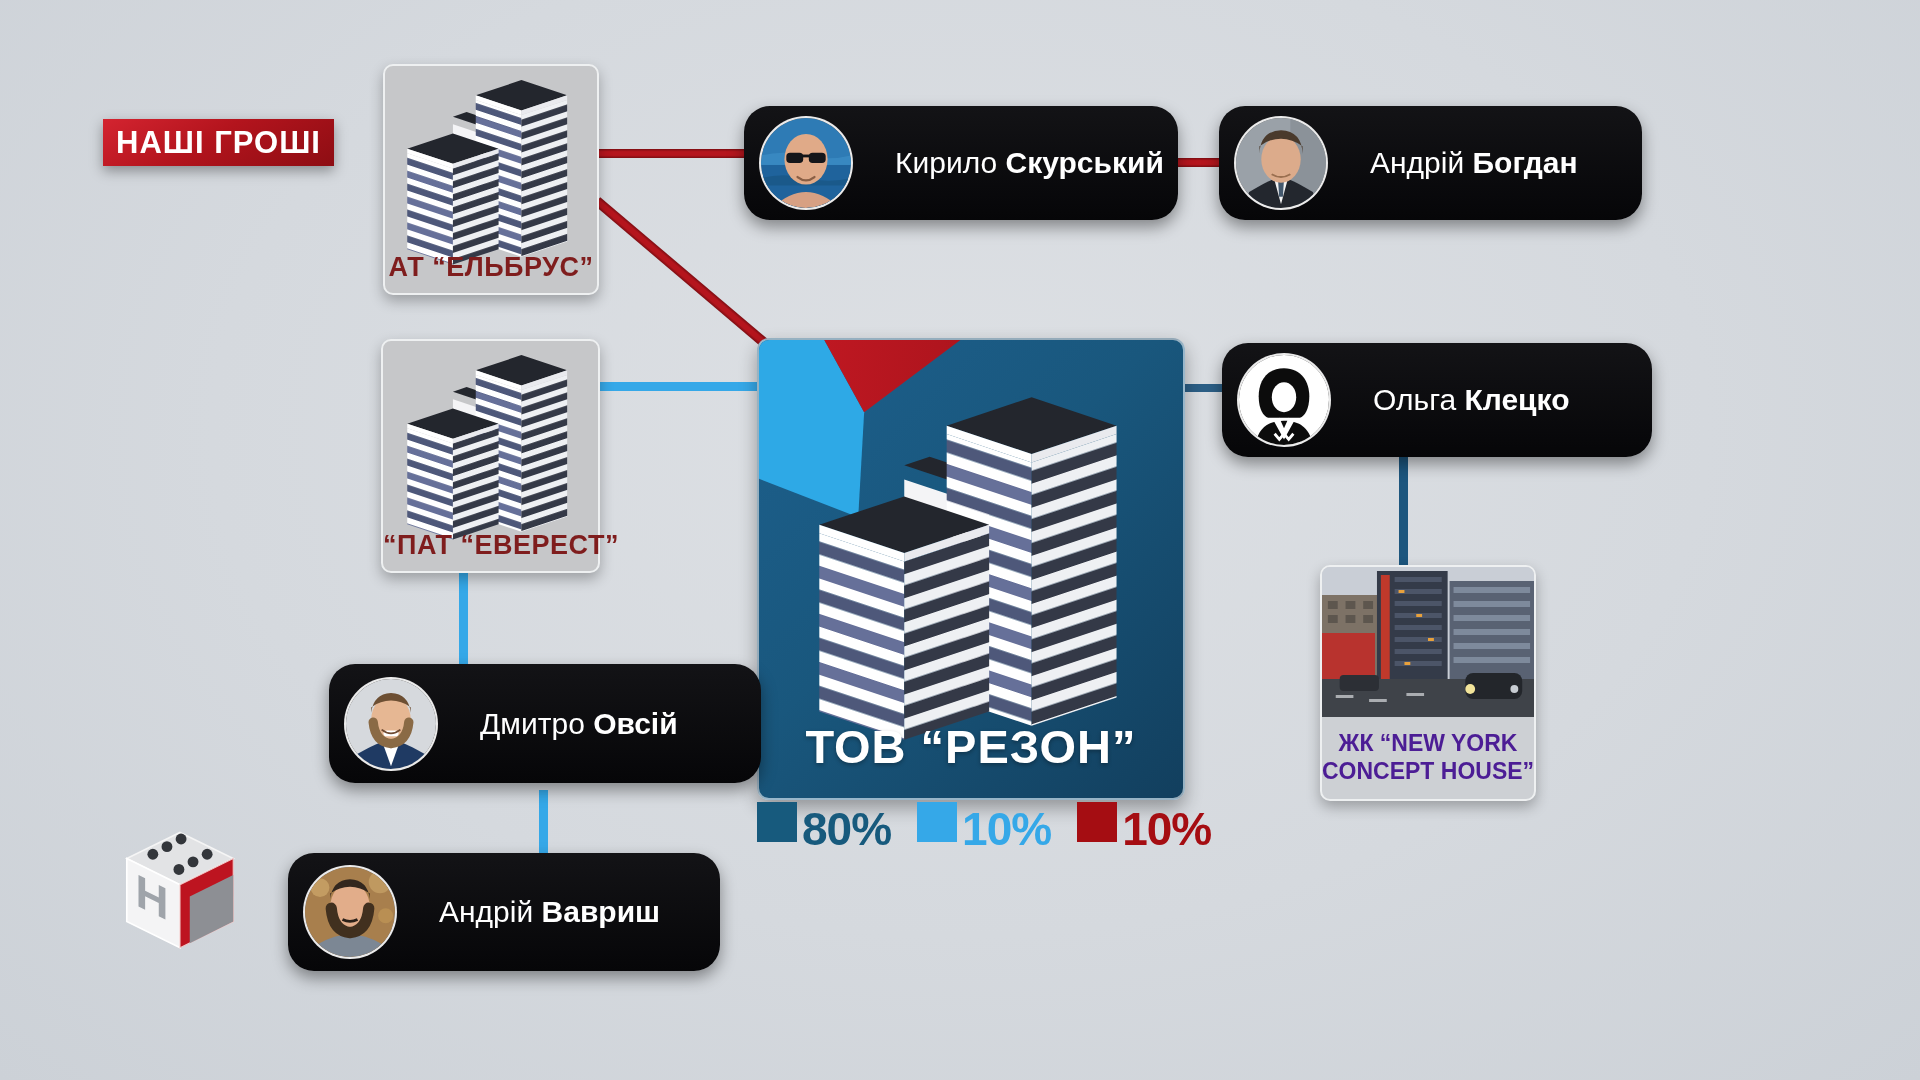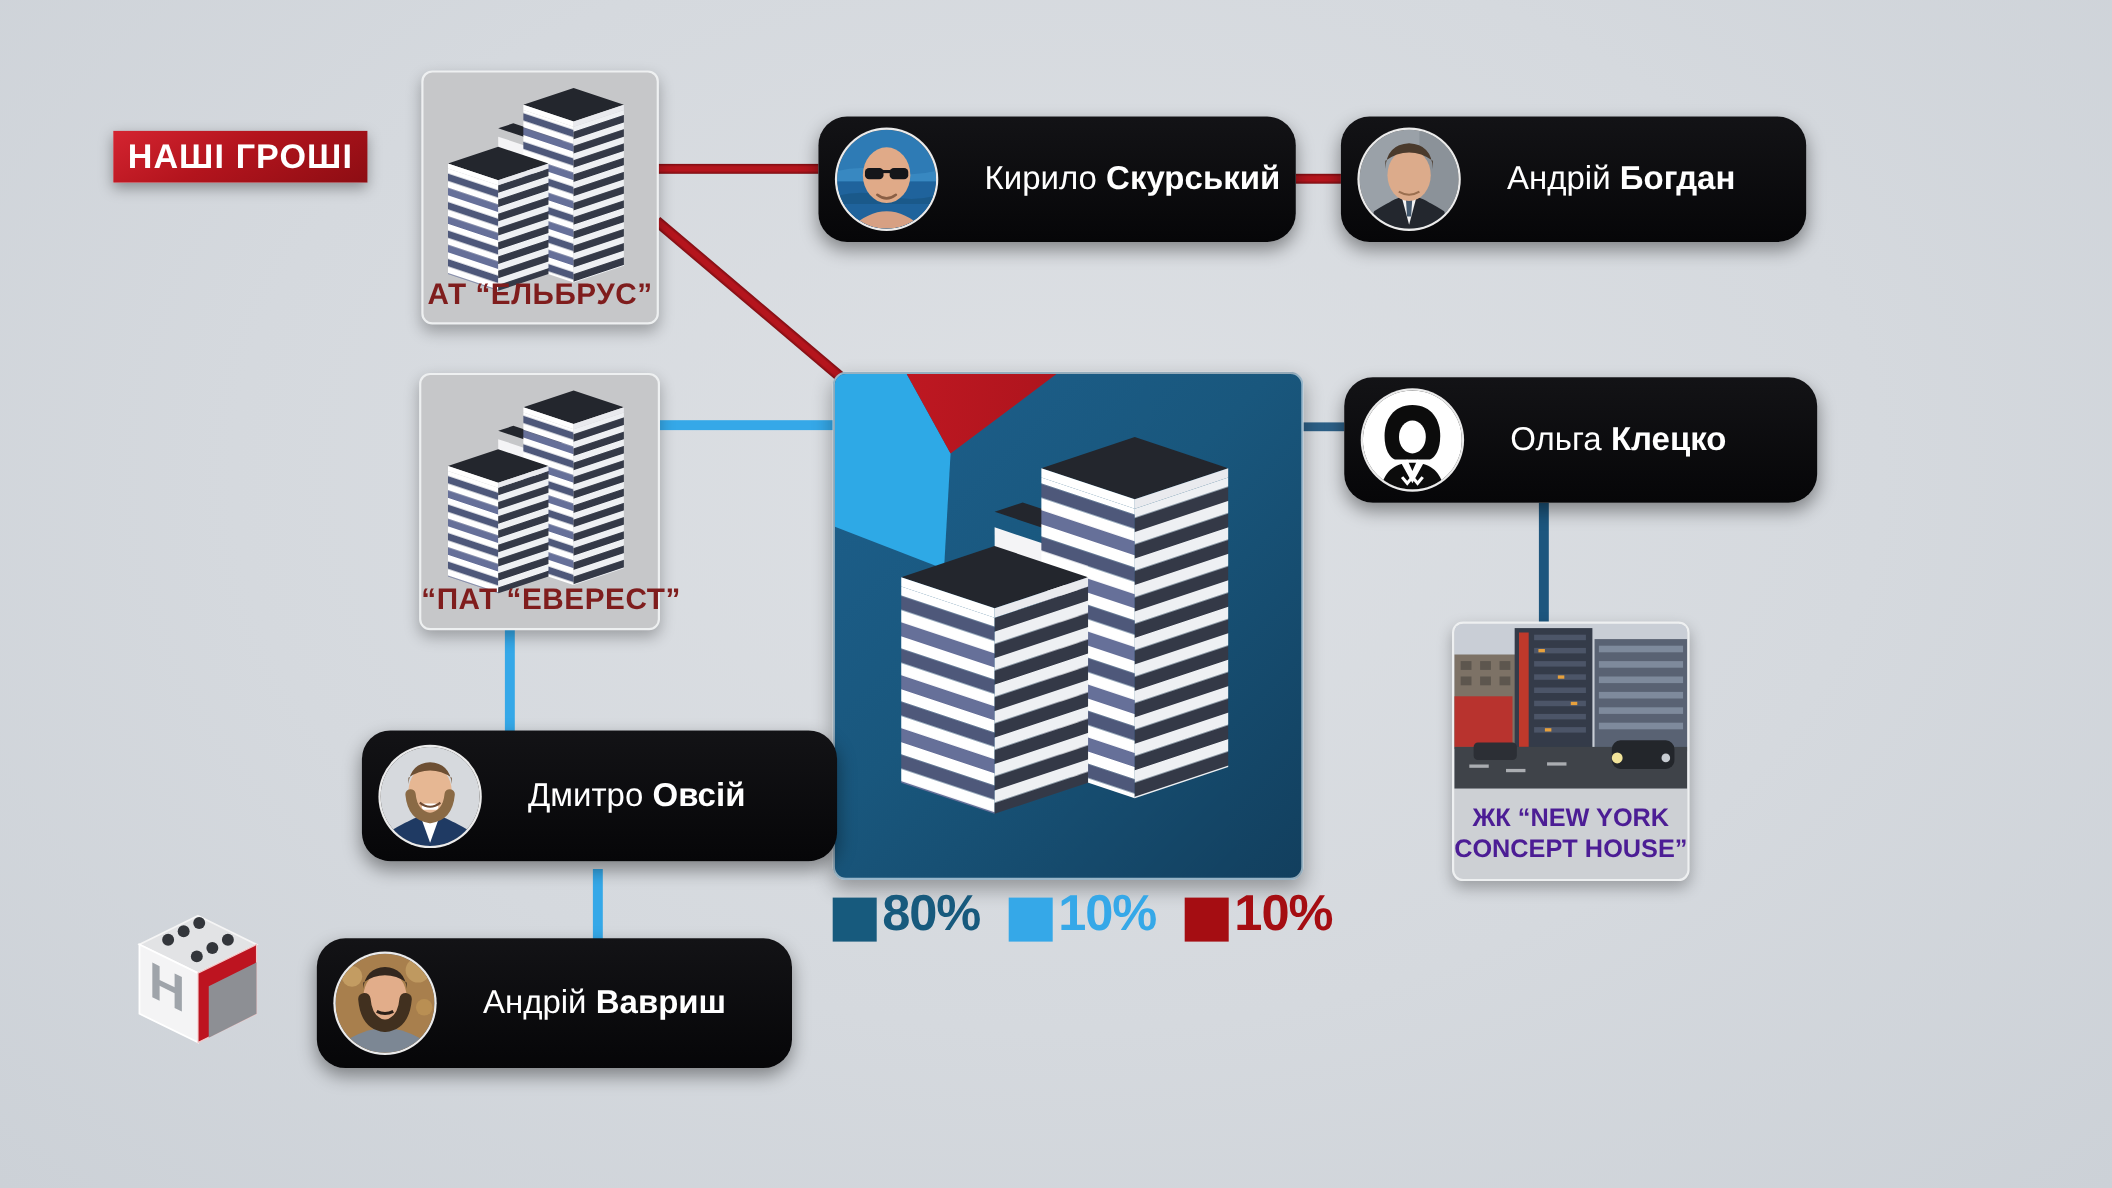--- a/index.html
+++ b/index.html
@@ -63,21 +63,21 @@
     clip-path:polygon(15.4% 0,47.5% 0,24.8% 15.8%);
   }
   .rezon .towers{position:absolute;left:60px;top:46px;}
   .rezon .rlabel{
     position:absolute;left:0;right:0;bottom:24px;text-align:center;color:#fff;
     font-weight:700;font-size:47px;letter-spacing:1px;white-space:nowrap;
     text-shadow:0 2px 4px rgba(0,0,0,.3);
   }
   
   .legend{position:absolute;left:757px;top:802px;display:flex;align-items:center;z-index:3;}
-  .lg-item{display:flex;align-items:flex-end;margin-right:26px;}
+  .lg-item{display:flex;align-items:flex-start;margin-right:26px;}
   .lg-sq{width:40px;height:40px;display:inline-block;}
   .lg-val{font-weight:700;font-size:46px;margin-left:5px;letter-spacing:-1px;}
   
   .property{
     position:absolute;left:1320px;top:565px;width:216px;height:236px;z-index:3;
     background:#cdd0d4;border:2px solid #eef0f1;border-radius:10px;box-sizing:border-box;
     box-shadow:0 6px 14px rgba(0,0,0,.28);overflow:hidden;
   }
   .property .photo{display:block;width:100%;height:150px;}
   .property .plabel{
@@ -151,20 +151,21 @@
       </svg>
     <div class="clabel">“ПАТ “ЕВЕРЕСТ”</div>
   </div>
 
   <div class="rezon">
     <div class="wedge blue"></div>
     <div class="wedge redw"></div>
     <svg class="towers" width="312" height="368" viewBox="0 0 220 260">
         <use href="#towers-sym"></use>
       </svg>
+    <div class="rlabel">ТОВ “РЕЗОН”</div>
   </div>
 
   <div class="legend">
     <div class="lg-item">
       <span class="lg-sq" style="background: rgb(23, 90, 125);"></span>
       <span class="lg-val" style="color: rgb(23, 90, 125);">80%</span>
     </div>
     <div class="lg-item">
       <span class="lg-sq" style="background: rgb(53, 168, 232);"></span>
       <span class="lg-val" style="color: rgb(53, 168, 232);">10%</span>

